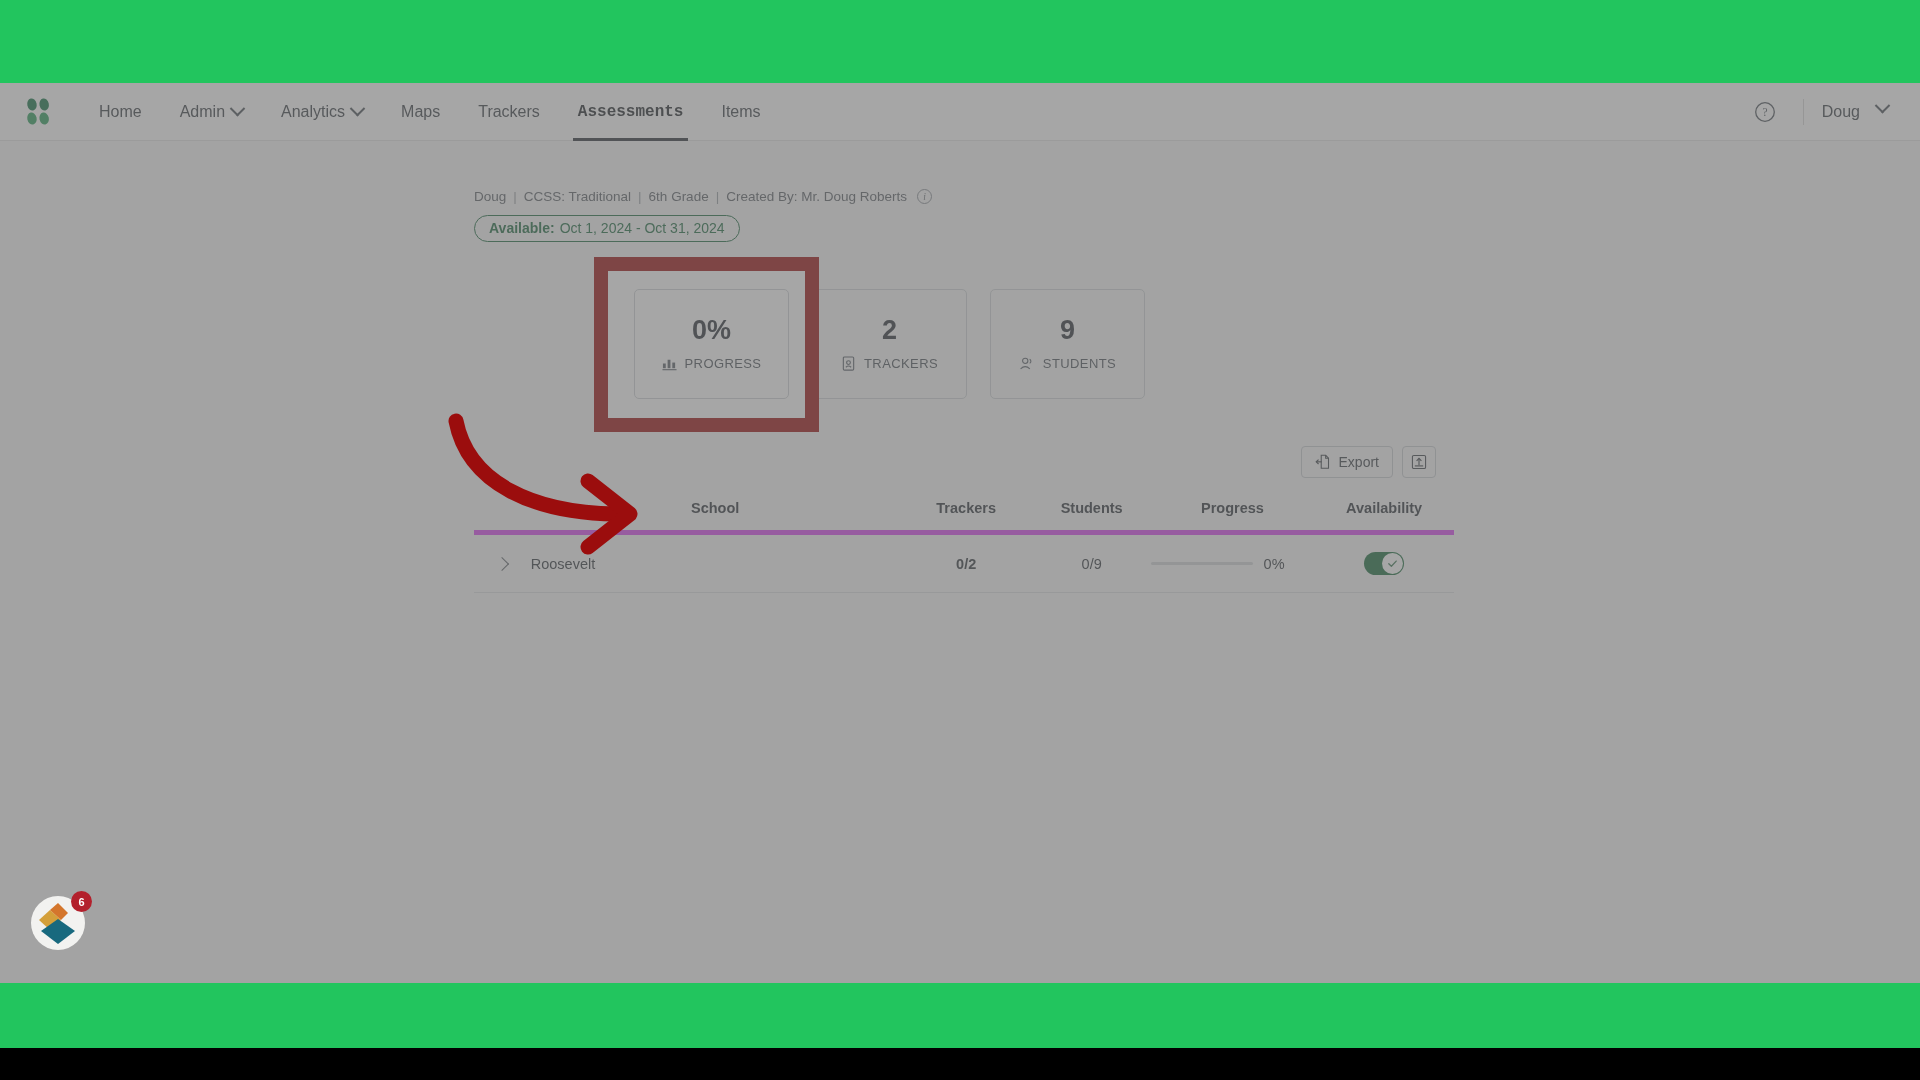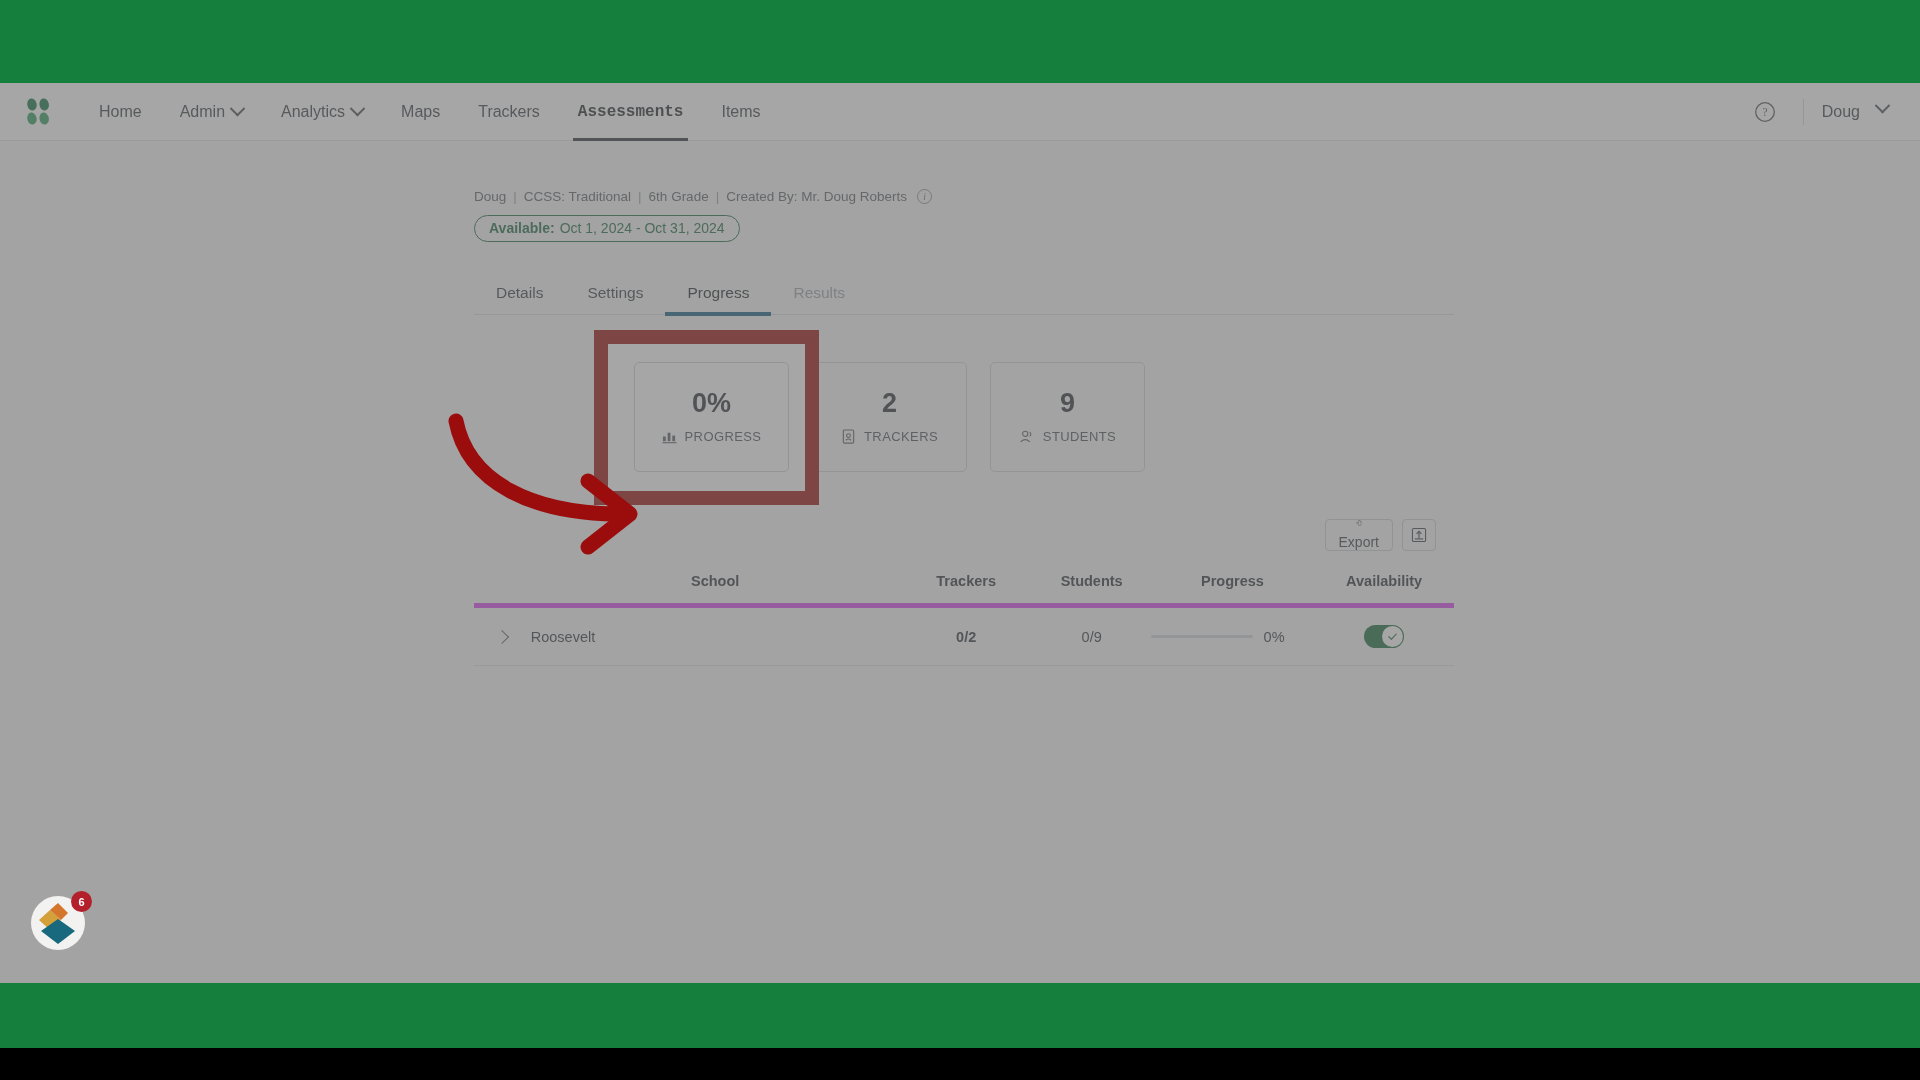--- a/index.html
+++ b/index.html
@@ -10,21 +10,21 @@
     background: #000000;
     font-family: "Liberation Sans", sans-serif;
     overflow: hidden;
   }
 
   
   #screen {
     position: relative;
     width: 1920px;
     height: 1048px;
-    background: #15803d;
+    background: #22c55e;
   }
 
   
   #app-viewport {
     position: absolute;
     left: 0;
     top: 83px;
     width: 1920px;
     height: 900px;
     background: #f7f7f7;
@@ -289,21 +289,20 @@
     gap: 8px;
     height: 32px;
     padding: 0 13px;
     border: 1px solid #c8ccd0;
     border-radius: 4px;
     background: transparent;
     font-size: 14px;
     color: #3b4147;
     cursor: pointer;
     font-family: "Liberation Sans", sans-serif;
-    flex-direction: column;
   }
   .btn-icon-only {
     width: 34px;
     padding: 0;
     justify-content: center;
   }
 
   
   .data-table {
     margin-top: 22px;
@@ -497,34 +496,20 @@
           <span class="meta-sep">|</span>
           <span>Created By: Mr. Doug Roberts</span>
           <span class="info-icon">i</span>
         </div>
 
         <div class="avail-badge">
           <span class="lbl">Available:</span>
           <span>Oct 1, 2024 - Oct 31, 2024</span>
         </div>
 
-        <div class="tabs">
-          <div class="tab">
-            <span>Details</span>
-          </div>
-          <div class="tab">
-            <span>Settings</span>
-          </div>
-          <div class="tab active">
-            <span>Progress</span>
-          </div>
-          <div class="tab disabled">
-            <span>Results</span>
-          </div>
-        </div>
 
         
         <div class="stat-row">
 
           <div class="highlight-wrap">
             <div class="highlight-box"></div>
             <div class="stat-card">
               <div class="stat-value">0%</div>
               <div class="stat-label-row">
                 <svg width="15" height="15" viewBox="0 0 16 16">

